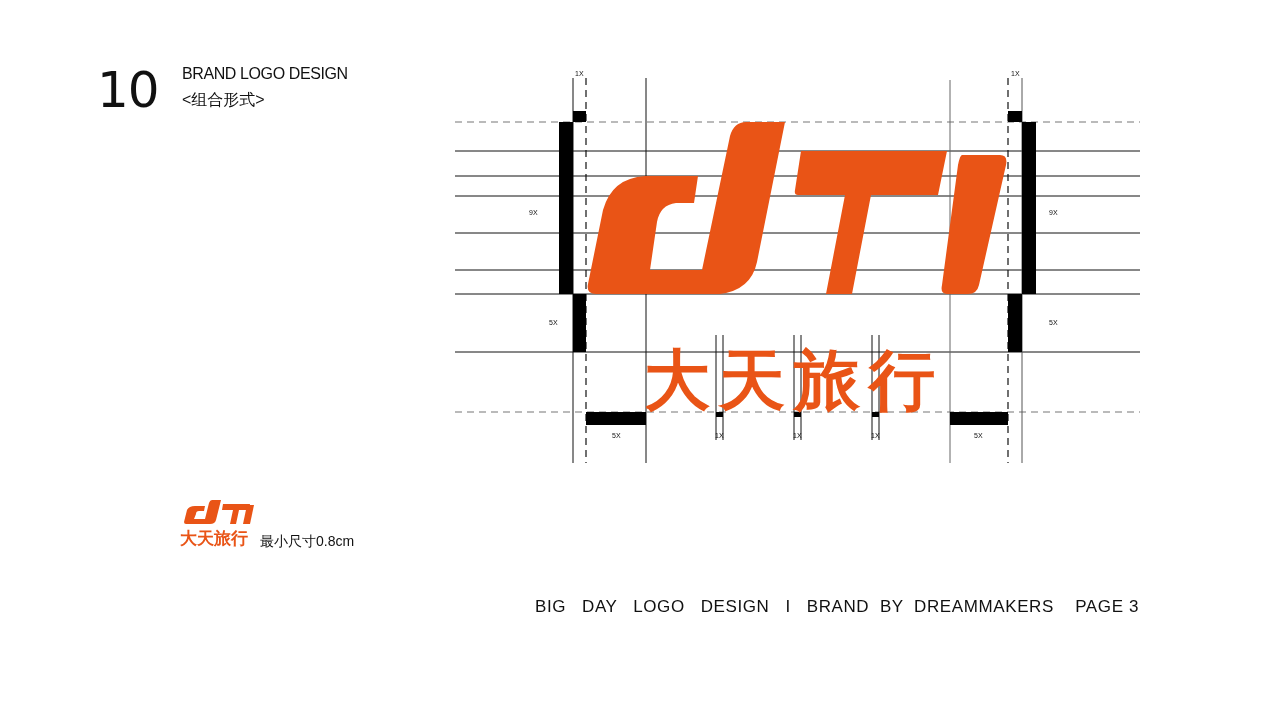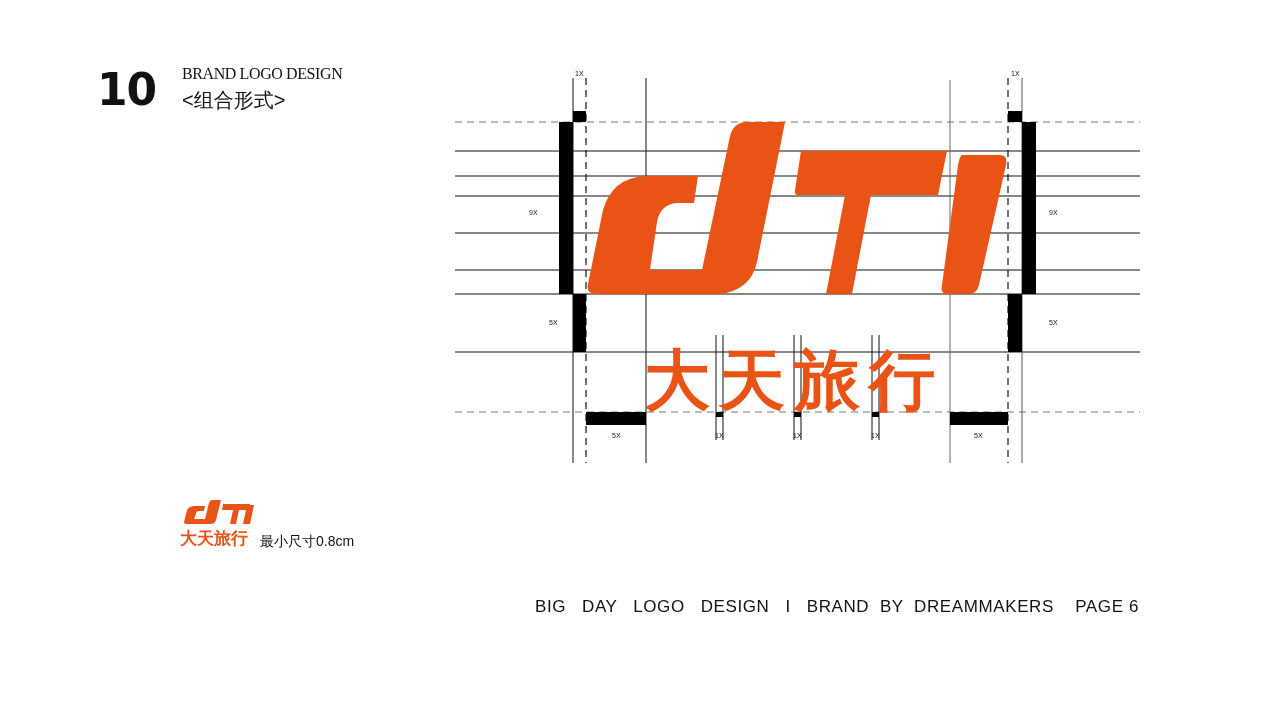--- a/index.html
+++ b/index.html
@@ -1,20 +1,20 @@
 <!DOCTYPE html>
 <html><head>
 <meta charset="utf-8">
 <style>
   html,body{margin:0;padding:0;background:#ffffff;}
   body{width:1280px;height:721px;position:relative;overflow:hidden;font-family:"Liberation Sans",sans-serif;color:#111;}
   .abs{position:absolute;}
-  .page-num{left:97px;top:60px;font-size:44px;font-weight:bold;letter-spacing:-1px;line-height:60px;font-family:"DejaVu Sans",sans-serif;}
-  .title{left:182px;top:64px;font-size:16px;line-height:20px;letter-spacing:-0.4px;font-family:Liberation Serif, serif;}
-  .subtitle{left:182px;top:90px;font-size:20px;line-height:20px;}
+  .page-num{left:97px;top:60px;font-size:50px;font-weight:normal;letter-spacing:-1px;line-height:60px;font-family:"DejaVu Sans",sans-serif;}
+  .title{left:182px;top:64px;font-size:16px;line-height:20px;letter-spacing:-0.4px;}
+  .subtitle{left:182px;top:90px;font-size:16px;line-height:20px;}
   .footer{left:535px;top:597px;font-size:17px;line-height:20px;letter-spacing:0.6px;white-space:pre;}
   .min-note{left:260px;top:535px;font-size:14px;line-height:12px;}
   .label{font-size:7px;line-height:8px;color:#111;}
   svg{position:absolute;left:0;top:0;}
 </style>
 </head>
 <body>
 
 <div class="abs page-num">10</div>
 <div class="abs title">BRAND LOGO DESIGN</div>
@@ -97,13 +97,13 @@
 <svg width="260" height="530">
   <g fill="#E95416">
     <path d="M212,500 L221,500 L216,520 Q215,524 210,524 L186,524 Q184,524 184,522 L187,510 Q189,506 195,506 L205,506 L204,511 L199,511 Q196,511 196,514 L194,519 L205,519 L209,503 Q210,500 212,500 Z"></path>
     <path d="M223,504 L250,504 L249,510 L239,510 L236,524 L230,524 L233,510 L222,510 Z"></path>
     <path d="M247,505 L254,505 L250,524 L243,524 Z"></path>
   </g>
 </svg>
 <div class="abs" style="left:180px;top:528px;font-size:17px;line-height:20px;color:#E95416;font-weight:bold;font-family:'DejaVu Sans',sans-serif;">大天旅行</div>
 <div class="abs min-note">最小尺寸0.8cm</div>
 
-<div class="abs footer">BIG   DAY   LOGO   DESIGN   I   BRAND  BY  DREAMMAKERS    PAGE 6</div>
+<div class="abs footer">BIG   DAY   LOGO   DESIGN   I   BRAND  BY  DREAMMAKERS    PAGE 3</div>
 
 </body></html>

